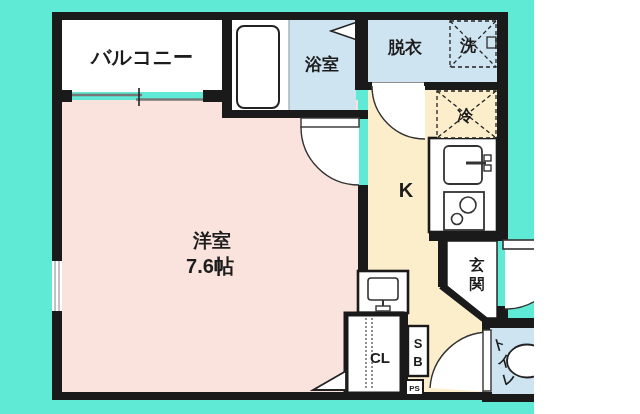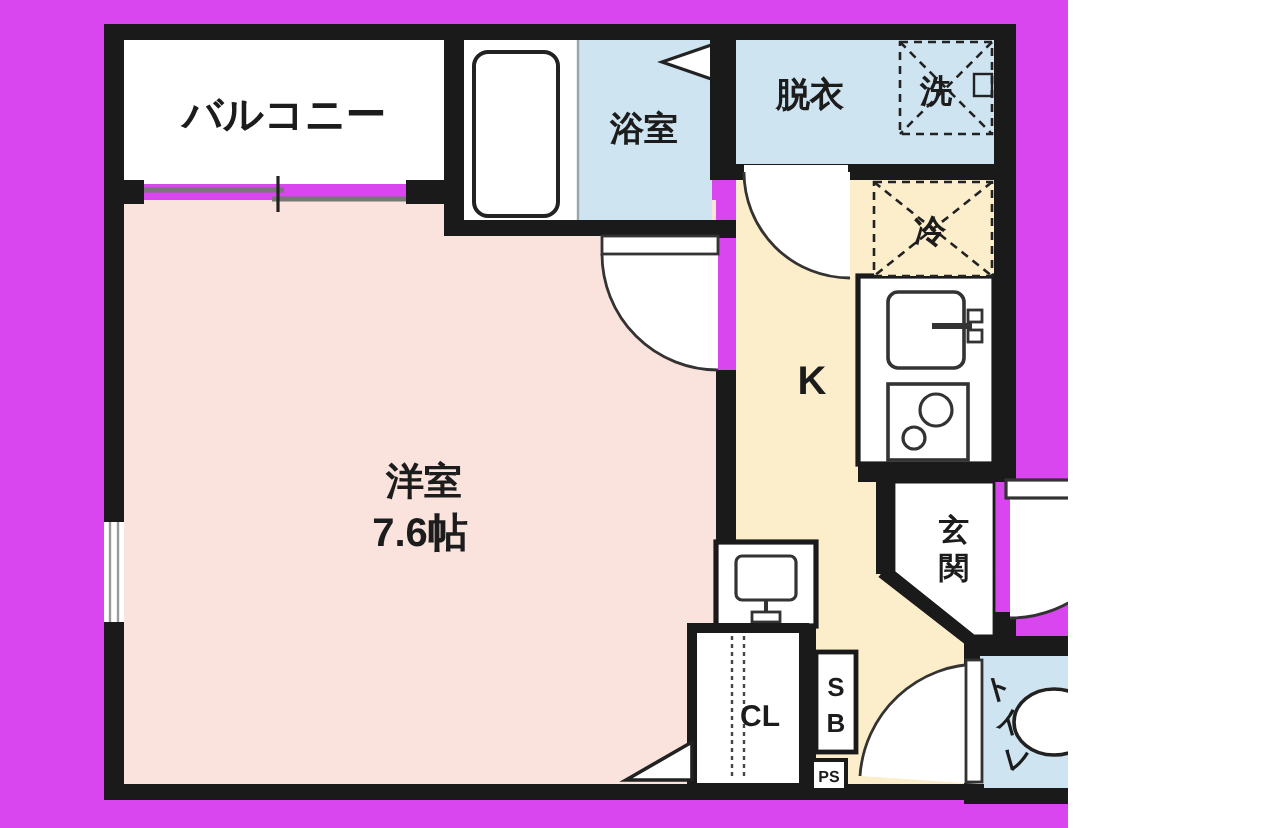--- a/index.html
+++ b/index.html
@@ -1,16 +1,16 @@
 <!DOCTYPE html>
 <html><head>
 <meta charset="utf-8">
 <style>
   html,body{margin:0;padding:0;background:#ffffff;}
-  .stage{position:relative;width:534px;height:414px;background:#d946ef;overflow:hidden;}
+  .stage{position:relative;width:534px;height:414px;background:#5eead4;overflow:hidden;}
   svg{display:block;}
   text{font-family:"Liberation Sans","DejaVu Sans",sans-serif;font-weight:bold;fill:#1c1c1c;}
   .thin{stroke:#333;stroke-width:1.4;fill:none;}
 </style>
 </head>
 <body>
 
 <div class="stage">
 <svg width="640" height="414" viewBox="0 0 640 414">
 

